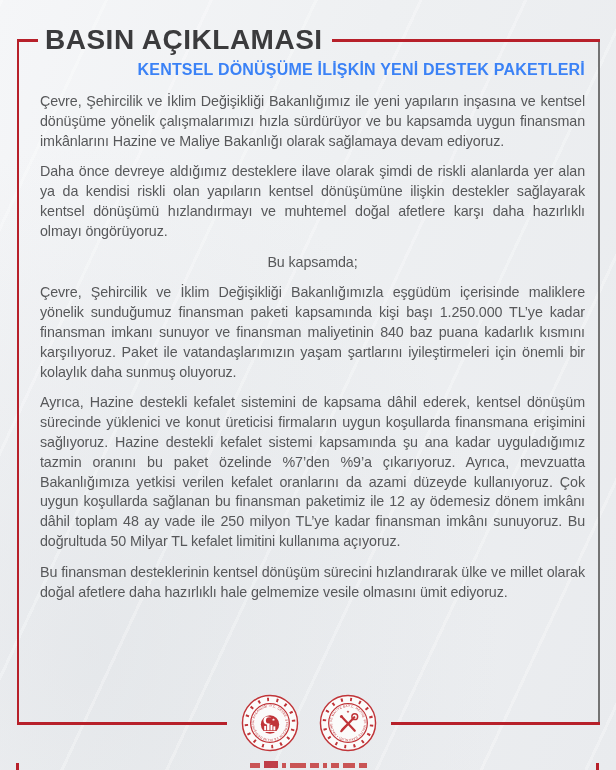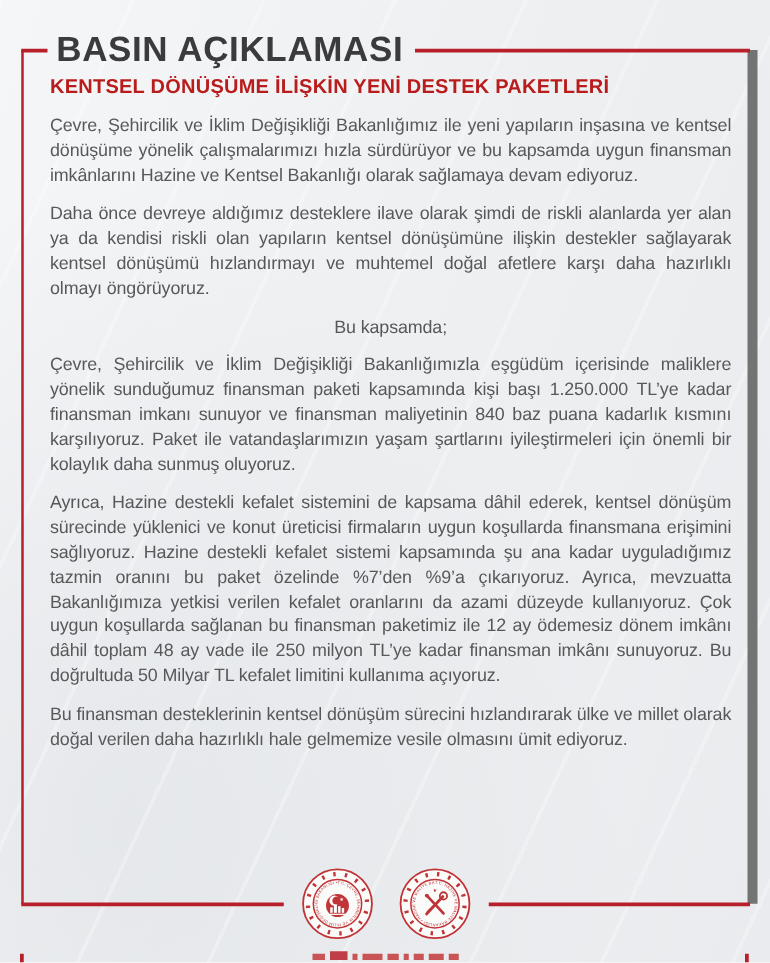--- a/index.html
+++ b/index.html
@@ -10,39 +10,40 @@
     position:relative;overflow:hidden;
   }
   .texture{
     position:absolute;inset:0;pointer-events:none;
     background:
       repeating-linear-gradient(115deg, rgba(255,255,255,.28) 0 3px, rgba(255,255,255,0) 3px 95px),
       radial-gradient(ellipse at 15% 85%, rgba(210,214,219,.35), rgba(210,214,219,0) 55%);
   }
   .frame{
     position:absolute;left:17px;top:40px;width:579px;height:683px;
-    border-left:2px solid #b7202a;border-right:8px solid #737373;
+    border-left:2px solid #b7202a;border-right:2px solid #737373;
   }
   .header-row{
     position:absolute;top:-17px;left:-2px;right:-2px;
     display:flex;align-items:center;height:34px;
   }
   .rule{height:3px;background:#b7202a;}
   .rule.short{width:21px;flex:none;}
   .rule.fill{flex:1;}
   h1.title{
     margin:0;padding:0 9px 0 7px;
     font-size:28px;font-weight:bold;letter-spacing:.5px;
     color:#3b3b3d;white-space:nowrap;line-height:34px;
   }
   .content{padding:21px 13px 0 21px;}
   h2.subtitle{
     margin:0 0 13px 0;
     font-size:16px;font-weight:bold;letter-spacing:.2px;
-    color:#b91c1c;
+    color:#3b82f6;
+    text-align:right;
   }
   .para{
     margin:0 0 11px 0;
     font-size:14.3px;line-height:19.8px;letter-spacing:-.1px;
     color:#57585a;text-align:justify;
   }
   .para .line-intro{text-align:center;}
   .para b{color:#4a4b4d;}
   .footer-row{
     position:absolute;bottom:-29px;left:-2px;right:-2px;
@@ -69,30 +70,30 @@
 
   <div class="header-row">
     <span class="rule short"></span>
     <h1 class="title">BASIN AÇIKLAMASI</h1>
     <span class="rule fill"></span>
   </div>
 
   <div class="content">
     <h2 class="subtitle">KENTSEL DÖNÜŞÜME İLİŞKİN YENİ DESTEK PAKETLERİ</h2>
 
-    <p class="para">Çevre, Şehircilik ve İklim Değişikliği Bakanlığımız ile yeni yapıların inşasına ve kentsel dönüşüme yönelik çalışmalarımızı hızla sürdürüyor ve bu kapsamda uygun finansman imkânlarını Hazine ve Kentsel Bakanlığı olarak sağlamaya devam ediyoruz.</p>
+    <p class="para">Çevre, Şehircilik ve İklim Değişikliği Bakanlığımız ile yeni yapıların inşasına ve kentsel dönüşüme yönelik çalışmalarımızı hızla sürdürüyor ve bu kapsamda uygun finansman imkânlarını Hazine ve Maliye Bakanlığı olarak sağlamaya devam ediyoruz.</p>
     <p class="para">Daha önce devreye aldığımız desteklere ilave olarak şimdi de riskli alanlarda yer alan ya da kendisi riskli olan yapıların kentsel dönüşümüne ilişkin destekler sağlayarak kentsel dönüşümü hızlandırmayı ve muhtemel doğal afetlere karşı daha hazırlıklı olmayı öngörüyoruz.</p>
 
     <div class="para">
       <div class="line-intro">Bu kapsamda;</div>
     </div>
 
     <p class="para">Çevre, Şehircilik ve İklim Değişikliği Bakanlığımızla eşgüdüm içerisinde maliklere yönelik sunduğumuz finansman paketi kapsamında kişi başı 1.250.000 TL’ye kadar finansman imkanı sunuyor ve finansman maliyetinin 840 baz puana kadarlık kısmını karşılıyoruz. Paket ile vatandaşlarımızın yaşam  şartlarını iyileştirmeleri için önemli bir kolaylık daha sunmuş oluyoruz.</p>
     <p class="para">Ayrıca, Hazine destekli kefalet sistemini de kapsama dâhil ederek, kentsel dönüşüm sürecinde yüklenici ve konut üreticisi firmaların uygun koşullarda finansmana erişimini sağlıyoruz. Hazine destekli kefalet sistemi kapsamında şu ana kadar uyguladığımız tazmin oranını bu paket özelinde %7’den %9’a çıkarıyoruz. Ayrıca, mevzuatta Bakanlığımıza yetkisi verilen kefalet oranlarını da azami düzeyde kullanıyoruz. Çok uygun koşullarda sağlanan bu finansman paketimiz ile 12 ay ödemesiz dönem imkânı dâhil toplam 48 ay vade ile 250 milyon TL’ye kadar finansman imkânı sunuyoruz. Bu doğrultuda 50 Milyar TL kefalet limitini kullanıma açıyoruz.</p>
-    <p class="para">Bu finansman desteklerinin kentsel dönüşüm sürecini hızlandırarak ülke ve millet olarak doğal verilen daha hazırlıklı hale gelmemize vesile olmasını ümit ediyoruz.</p>
+    <p class="para">Bu finansman desteklerinin kentsel dönüşüm sürecini hızlandırarak ülke ve millet olarak doğal afetlere daha hazırlıklı hale gelmemize vesile olmasını ümit ediyoruz.</p>
   </div>
 
   <div class="footer-row">
     <span class="rule fill"></span>
 
     <svg class="seal first" width="58" height="58" viewBox="0 0 120 120">
       <circle cx="60" cy="60" r="57" fill="#fbfbfa" stroke="#c03438" stroke-width="3"></circle>
       <circle cx="60" cy="60" r="49" fill="none" stroke="#c03438" stroke-width="7" stroke-dasharray="4 15.2" transform="rotate(-8 60 60)"></circle>
       <circle cx="60" cy="60" r="40" fill="none" stroke="#c03438" stroke-width="2.5"></circle>
       <path id="sealTextL" d="M60 27 a33 33 0 1 1 -0.1 0" fill="none"></path>

